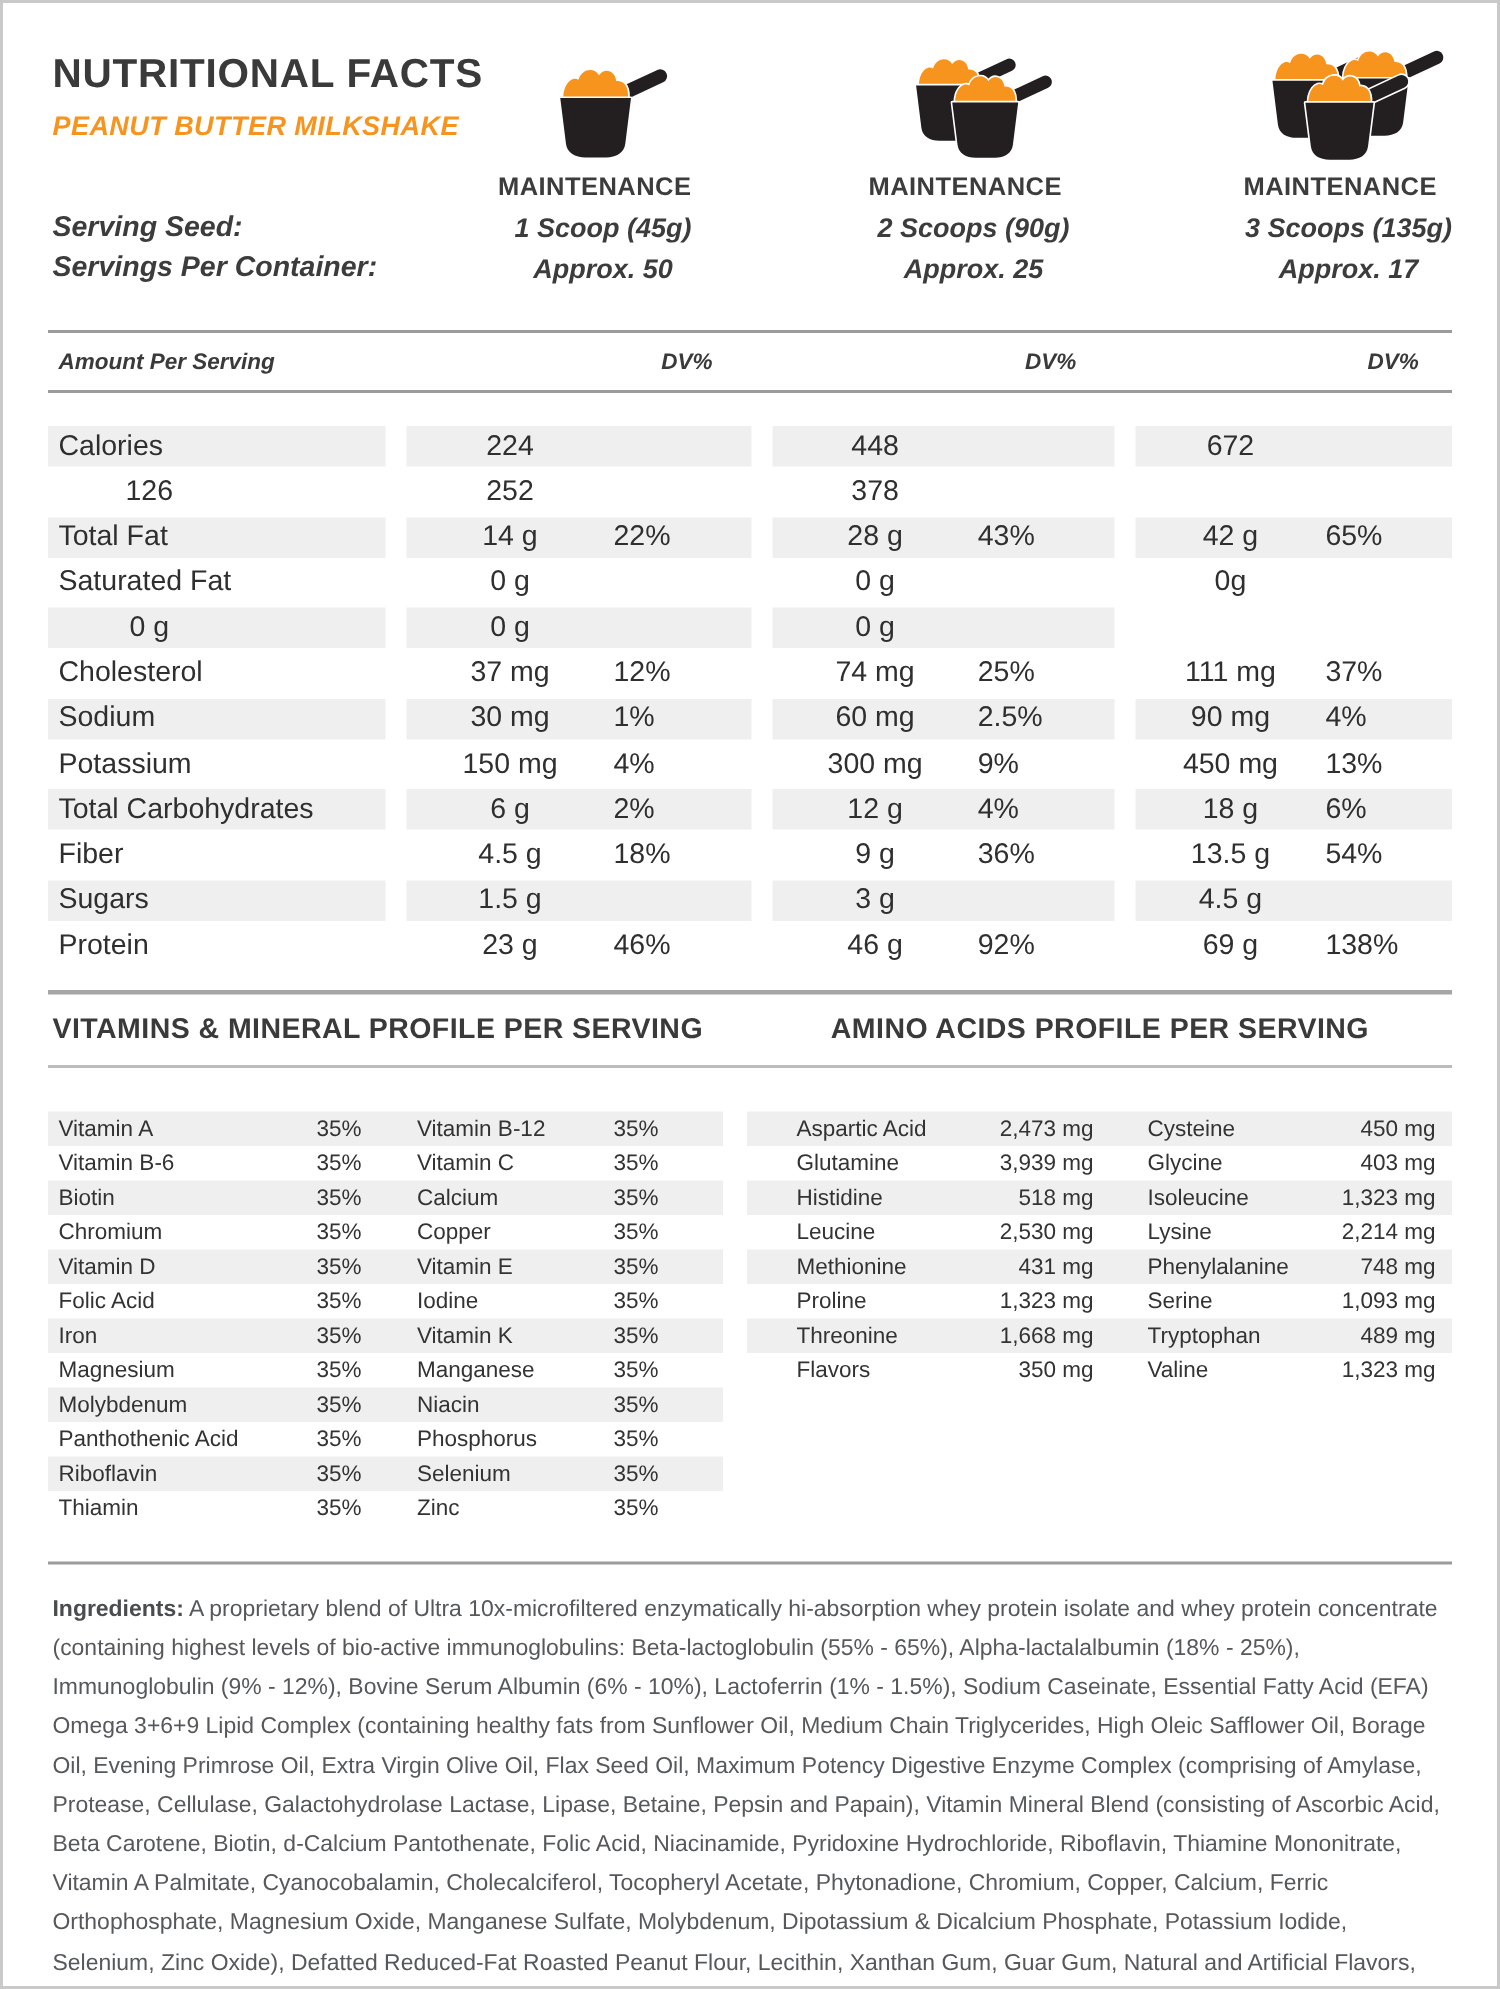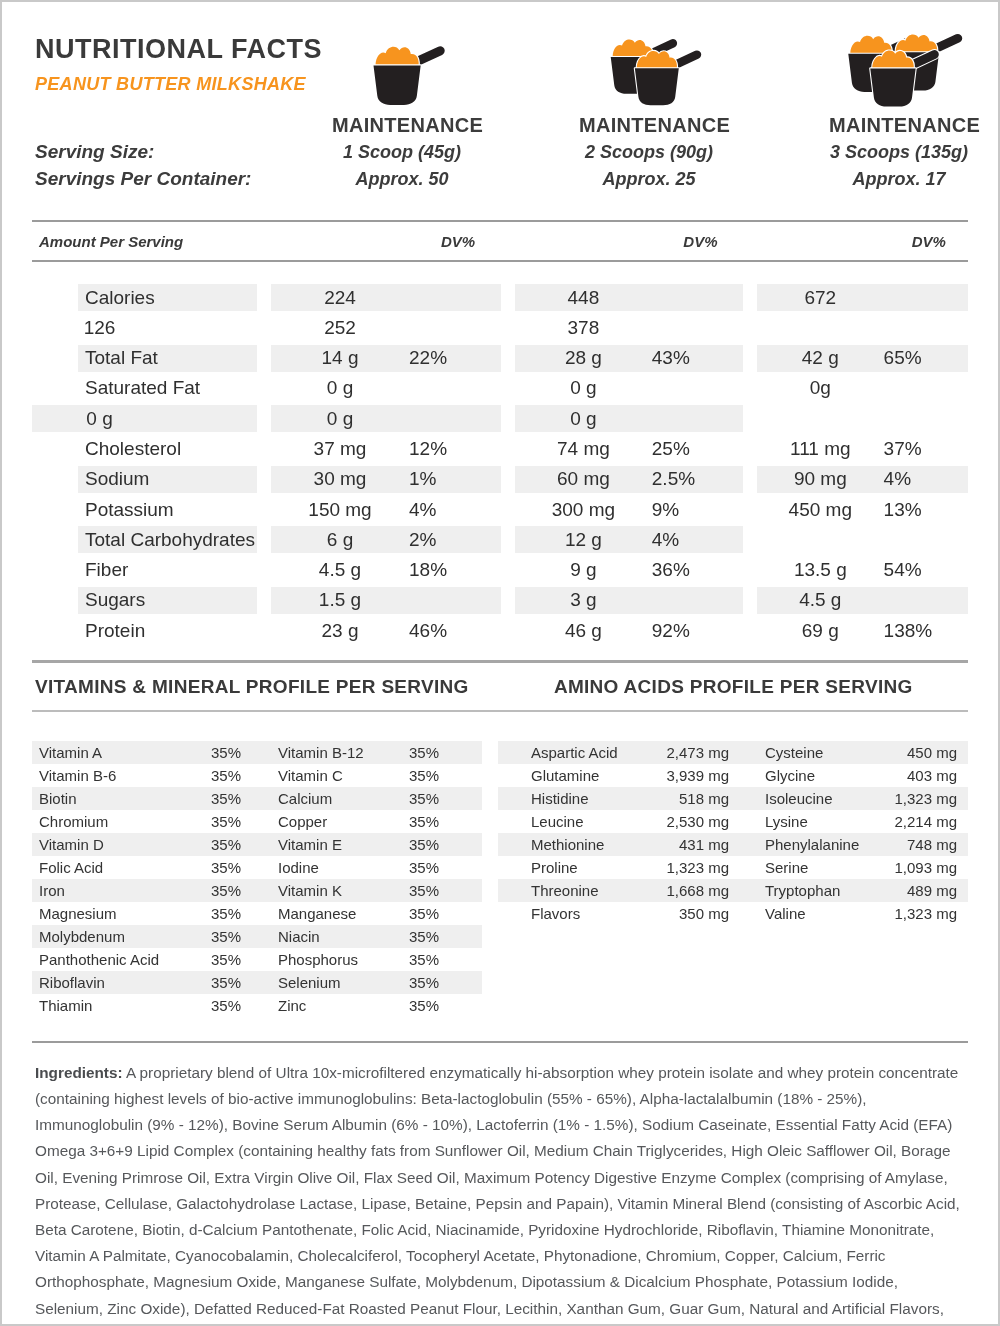--- a/index.html
+++ b/index.html
@@ -8,21 +8,21 @@
 
   
   .header { margin:28px 30px 0; display:grid;
             grid-template-columns:300px 140px 107px 140px 110px 140px;
             grid-template-rows:82px 26px 28px 26px; }
   .title-block { grid-column:1; grid-row:1; padding-left:3px; padding-top:4px; }
   .title { font-size:27px; font-weight:bold; letter-spacing:.5px; color:#3A3A3A; }
   .subtitle { margin-top:9px; font-size:18px; font-weight:bold; font-style:italic; letter-spacing:.3px; color:#F7941E; }
   .icon-cell { grid-row:1; display:flex; align-items:flex-end; justify-content:center; padding-bottom:4px; }
   .ic1 { grid-column:2; } .ic2 { grid-column:4; } .ic3 { grid-column:6; }
-  .plan-cell { grid-row:2; font-size:20px; font-weight:bold; letter-spacing:.3px; color:#3C3C3C; text-align:center; white-space:nowrap; align-self:center; }
+  .plan-cell { grid-row:2; font-size:17px; font-weight:bold; letter-spacing:.3px; color:#3C3C3C; white-space:nowrap; align-self:center; }
   .p1 { grid-column:2; } .p2 { grid-column:4; } .p3 { grid-column:6; }
   .srv-label { grid-column:1; font-size:19px; font-weight:bold; font-style:italic; color:#3C3C3C; padding-left:3px; align-self:center; white-space:nowrap; }
   .r3 { grid-row:3; } .r4 { grid-row:4; }
   .srv-val { font-size:18px; font-weight:bold; font-style:italic; color:#3C3C3C; text-align:center; white-space:nowrap; align-self:center; }
   .v1 { grid-column:2; } .v2 { grid-column:4; } .v3 { grid-column:6; }
 
   svg.scoop1 { height:70px; width:auto; }
   svg.scoop2 { height:78px; width:auto; }
   svg.scoop3 { height:82px; width:auto; }
 
@@ -38,21 +38,21 @@
   .t-head { margin:0 30px; padding:11px 0 10px; }
   .t-head .h-label { font-size:15px; font-weight:bold; font-style:italic; color:#3A3A3A; padding-left:7px; }
   .t-head .col { display:flex;gap:15px; }
   .t-head .amt { flex:1.5; }
   .t-head .dv  { flex:1; text-align:center; font-size:15px; font-weight:bold; font-style:italic; color:#3A3A3A; }
 
   .t-rows { margin:22px 30px 0; }
   .t-row { display:grid; grid-template-columns:225px 230px 228px 211px; column-gap:14px; height:27px; margin-bottom:3.3px; align-items:center; font-size:19px; color:#2F2F2F; }
   .t-row > div { height:27px; display:flex; align-items:center; }
   .t-rows .t-row:nth-of-type(odd) > div { background:#EFEFEF; }
-  .t-row .label { padding-left:7px;margin-left:46px; }
+  .t-row .label { padding-left:7px; }
   .t-row .amt { flex:1.5; text-align:center; }
   .t-row .dv  { flex:1; text-align:left; }
 
   
   .sec-heads { margin:0 30px; display:flex; padding:13px 0 12px; }
   .sec-heads .left  { width:450px; font-size:19px; font-weight:bold; letter-spacing:.3px; color:#3A3A3A; padding-left:3px; }
   .sec-heads .gap   { width:17px; }
   .sec-heads .right { width:470px; font-size:19px; font-weight:bold; letter-spacing:.3px; color:#3A3A3A; text-align:center; }
 
   
@@ -107,21 +107,21 @@
           <use href="#scoop-shape" transform="translate(2,2)"></use>
           <use href="#scoop-shape" transform="translate(64,0)"></use>
           <use href="#scoop-shape" transform="translate(32,22)"></use>
         </svg>
     </div>
 
     <div class="plan-cell p1">MAINTENANCE</div>
     <div class="plan-cell p2">MAINTENANCE</div>
     <div class="plan-cell p3">MAINTENANCE</div>
 
-    <div class="srv-label r3">Serving Size:</div>
+    <div class="srv-label r3">Serving Seed:</div>
     <div class="srv-val r3 v1">1 Scoop (45g)</div>
     <div class="srv-val r3 v2">2 Scoops (90g)</div>
     <div class="srv-val r3 v3">3 Scoops (135g)</div>
 
     <div class="srv-label r4">Servings Per Container:</div>
     <div class="srv-val r4 v1">Approx. 50</div>
     <div class="srv-val r4 v2">Approx. 25</div>
     <div class="srv-val r4 v3">Approx. 17</div>
   </div>
 
@@ -276,20 +276,24 @@
       <div class="t-row">
         <div class="label">Total Carbohydrates</div>
         <div class="col">
           <span class="amt">6 g</span>
           <span class="dv">2%</span>
         </div>
         <div class="col">
           <span class="amt">12 g</span>
           <span class="dv">4%</span>
         </div>
+        <div class="col">
+          <span class="amt">18 g</span>
+          <span class="dv">6%</span>
+        </div>
       </div>
 
       <div class="t-row">
         <div class="label">Fiber</div>
         <div class="col">
           <span class="amt">4.5 g</span>
           <span class="dv">18%</span>
         </div>
         <div class="col">
           <span class="amt">9 g</span>

